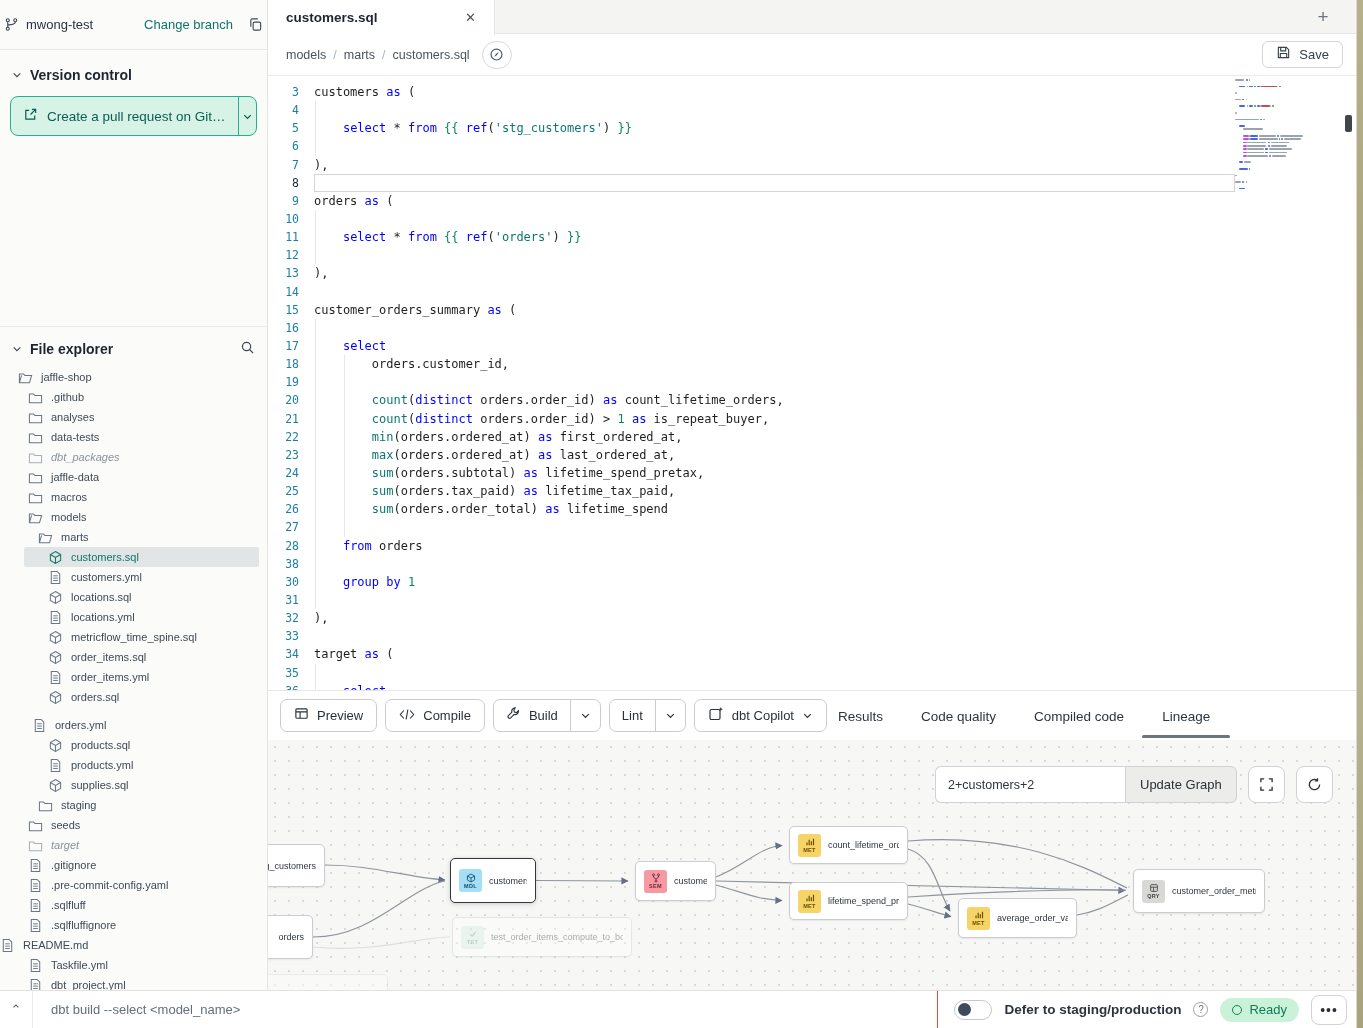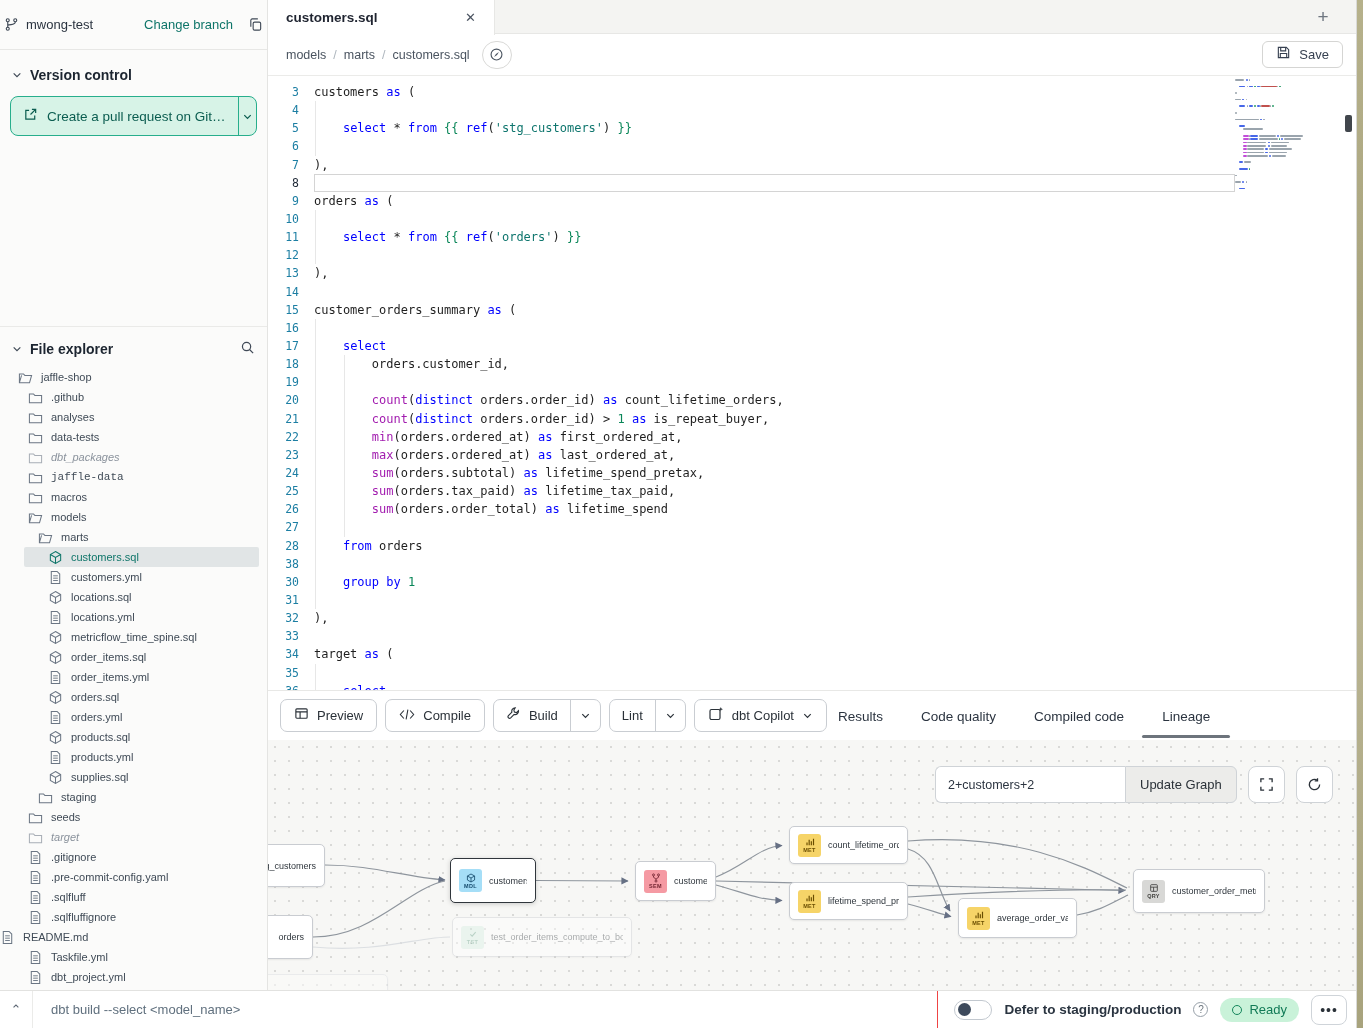--- a/index.html
+++ b/index.html
@@ -53,21 +53,21 @@
 
   
   .editor { position:absolute; top:76px; left:0; right:0; height:614px; background:#fff; overflow:hidden; }
   .editor-code { position:absolute; left:0; top:0; right:128px; padding-top:7px; font-family:"DejaVu Sans Mono",monospace; font-size:12px; }
   .code-row { display:flex; height:18.15px; line-height:18.15px; }
   .ln { width:46px; text-align:right; padding-right:15px; color:#1c7ea3; font-size:11.5px; flex:0 0 46px; }
   .ln-cur { color:#1f2937; }
   .code-content { flex:1; white-space:pre; position:relative; color:#1f1f1f; }
   .code-row.current .code-content { border:1px solid #d4d4d4; }
   .guide { position:absolute; top:0; bottom:0; width:1px; background:#e7e7e7; }
-  .tok-p { color:#1f1f1f; } .tok-k { color:#0000ff; } .tok-f { color:#a21caf; }
+  .tok-p { color:#1f1f1f; } .tok-k { color:#0000ff; } .tok-f { color:#0f766e; }
   .tok-s { color:#0f766e; } .tok-n { color:#098658; } .tok-j { color:#098658; }
   .minimap { position:absolute; left:967px; top:2px; width:104px; }
   .mm-row { position:relative; height:3.3px; }
   .mm-row i { position:absolute; top:1px; height:1.7px; border-radius:1px; display:block; }
   .mm-p { background:#9aa4ad; } .mm-k { background:#4767e8; } .mm-f { background:#c24fd8; }
   .mm-s { background:#c0504d; } .mm-n, .mm-j { background:#2e9e6b; }
   .ed-scrollbar { position:absolute; left:1077px; top:0; width:8px; height:614px; }
   .ed-thumb { position:absolute; left:0; top:39px; width:7px; height:17px; background:#41464c; border-radius:2px; }
 
   
@@ -207,21 +207,21 @@
             <span class="tree-label">data-tests</span>
           </div>
           <div class="tree-row muted" style="padding-left: 28px;">
             <span class="tree-icon">
               <svg viewBox="0 0 16 16">
                 <path d="M1.5 4.2h4.3l1.5 1.6h7.2v7.7H1.5z" fill="none" stroke="currentColor" stroke-width="1.1"></path>
               </svg>
             </span>
             <span class="tree-label">dbt_packages</span>
           </div>
-          <div class="tree-row" style="padding-left: 28px; font-family: Liberation Mono, monospace;">
+          <div class="tree-row" style="padding-left: 28px;">
             <span class="tree-icon">
               <svg viewBox="0 0 16 16">
                 <path d="M1.5 4.2h4.3l1.5 1.6h7.2v7.7H1.5z" fill="none" stroke="currentColor" stroke-width="1.1"></path>
               </svg>
             </span>
             <span class="tree-label">jaffle-data</span>
           </div>
           <div class="tree-row" style="padding-left: 28px;">
             <span class="tree-icon">
               <svg viewBox="0 0 16 16">
@@ -312,21 +312,21 @@
           </div>
           <div class="tree-row" style="padding-left: 48px;">
             <span class="tree-icon">
               <svg viewBox="0 0 16 16">
                 <path d="M8 1.6 13.5 4.8v6.4L8 14.4 2.5 11.2V4.8z" fill="none" stroke="currentColor" stroke-width="1.1"></path>
                 <path d="M8 8v6.4 M2.5 4.8 8 8l5.5-3.2" fill="none" stroke="currentColor" stroke-width="1.1"></path>
               </svg>
             </span>
             <span class="tree-label">orders.sql</span>
           </div>
-          <div class="tree-row" style="padding-left: 48px;">
+          <div class="tree-row" style="padding-left: 32px; margin-top: 8px;">
             <span class="tree-icon">
               <svg viewBox="0 0 16 16">
                 <path d="M3.5 1.5h6.2l2.8 2.8v10.2H3.5z" fill="none" stroke="currentColor" stroke-width="1.1"></path>
                 <path d="M5.5 6.2h5 M5.5 8.7h5 M5.5 11.2h5" stroke="currentColor" stroke-width="1" fill="none"></path>
               </svg>
             </span>
             <span class="tree-label">orders.yml</span>
           </div>
           <div class="tree-row" style="padding-left: 48px;">
             <span class="tree-icon">

